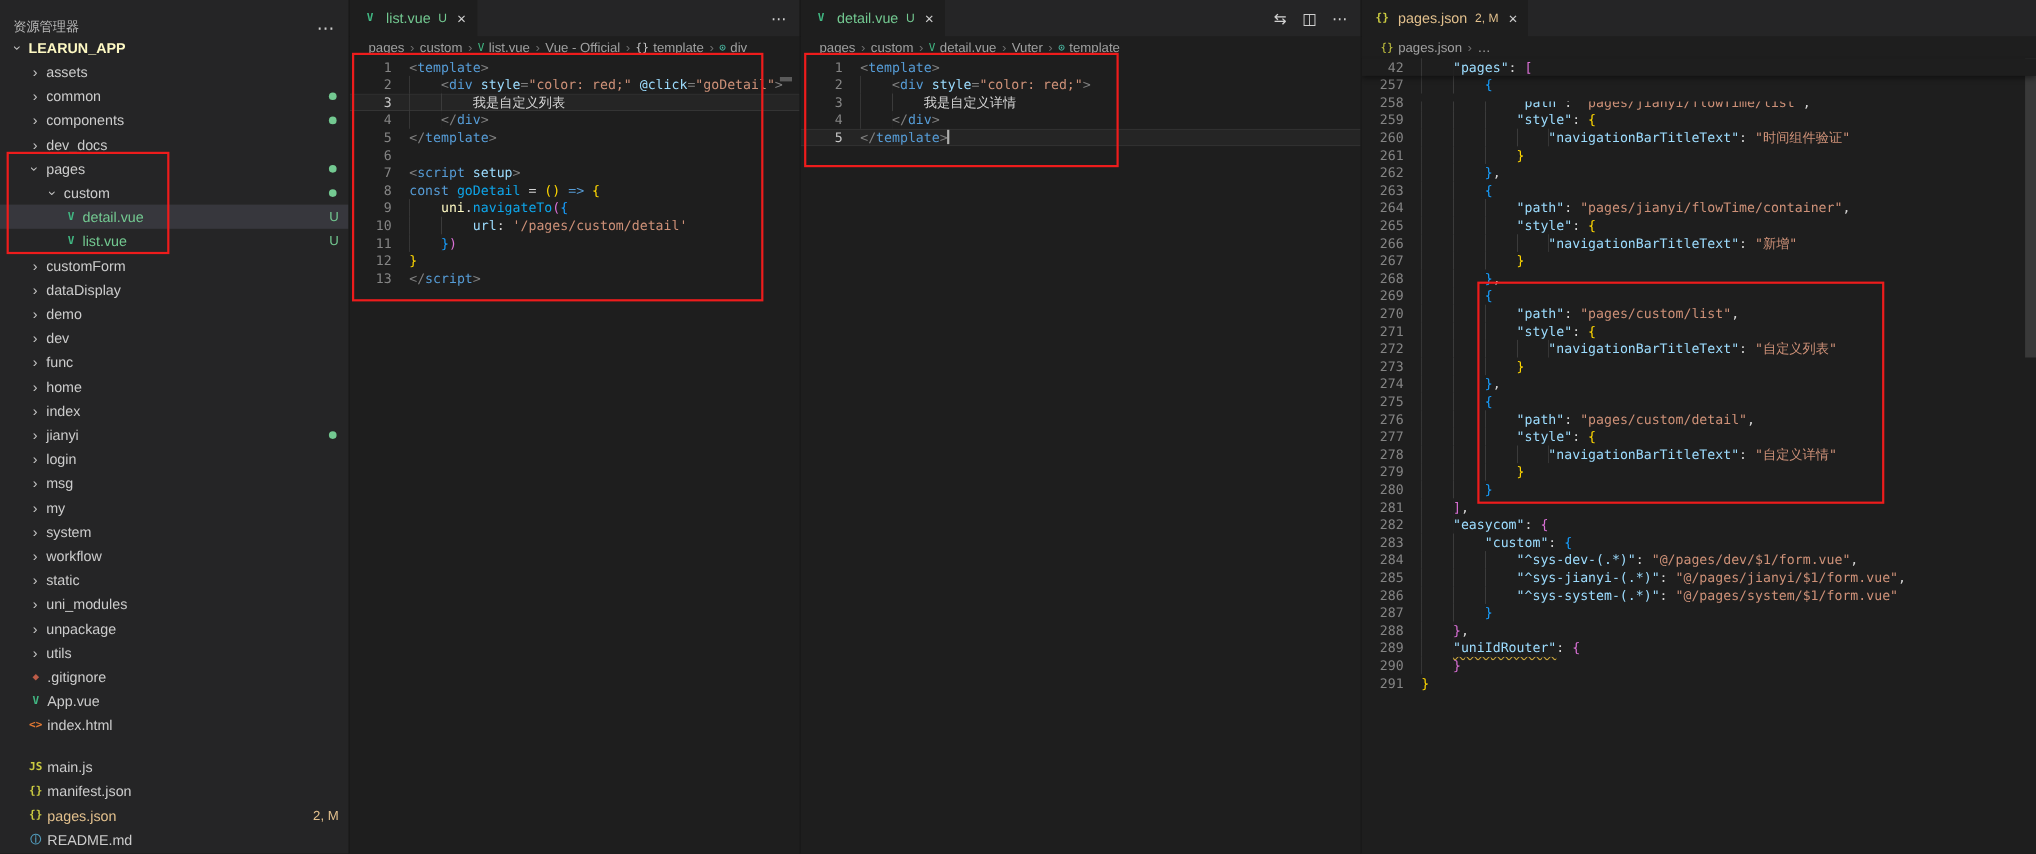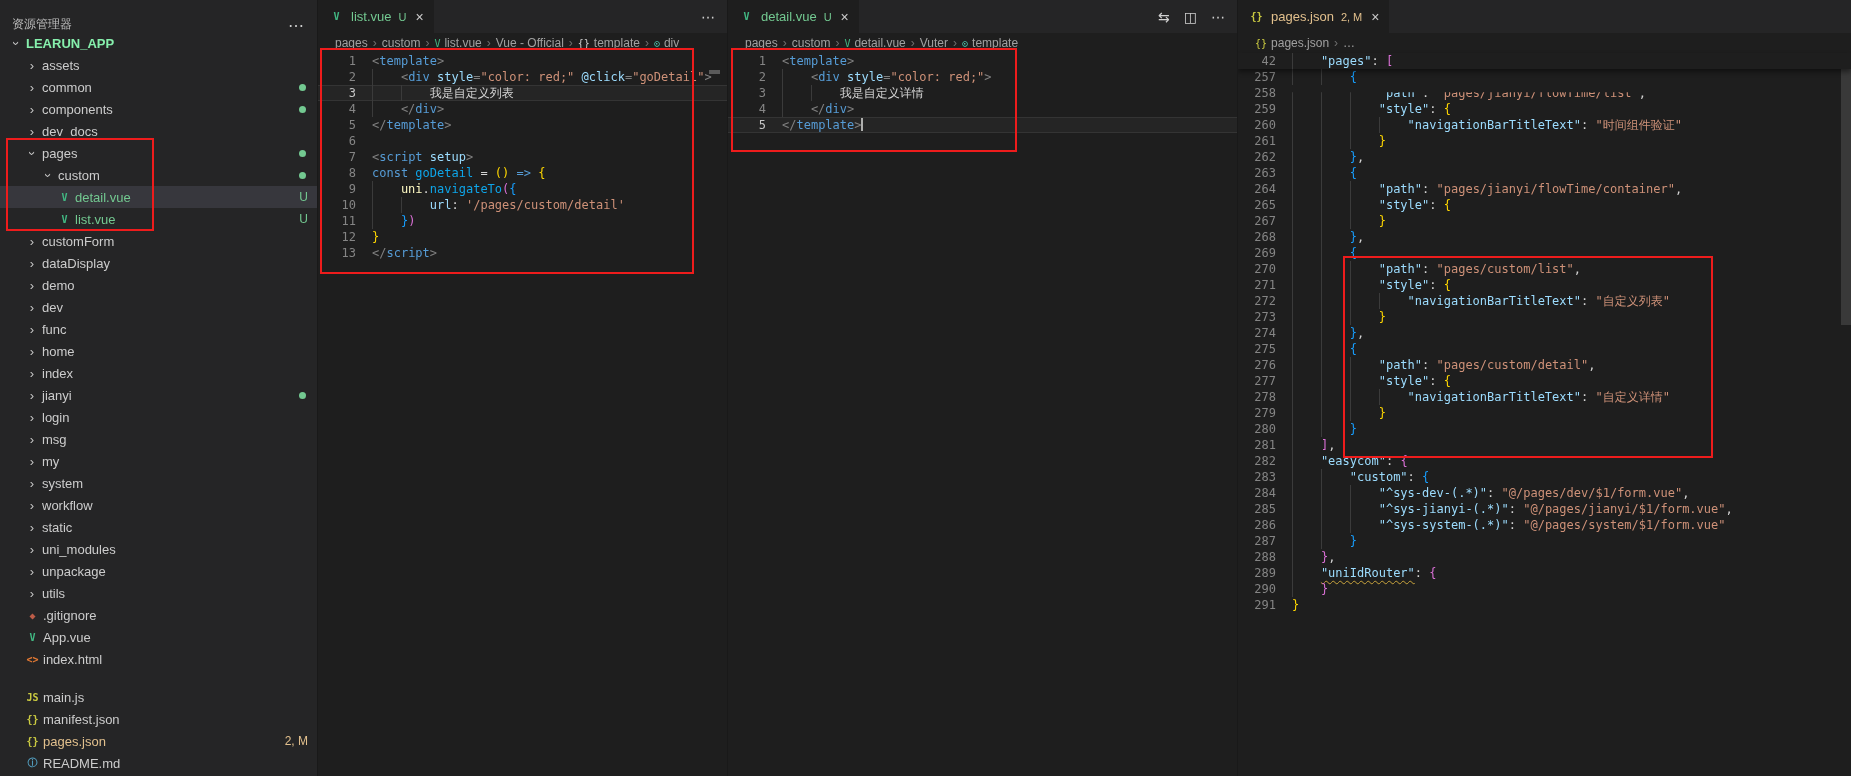--- a/index.html
+++ b/index.html
@@ -9,21 +9,21 @@
   
   .sidebar { position:absolute; left:0; top:0; width:317px; height:776px; background:#252526; overflow:hidden; }
   .sbtitle { height:30px; display:flex; align-items:flex-start; padding:16px 12px; font-size:12px; color:#bbbbbb; }
   .sbtitle .more { margin-left:auto; font-size:16px; color:#cccccc; cursor:pointer; letter-spacing:1px; }
   .trow { height:22px; display:flex; align-items:center; font-size:13px; color:#cccccc; white-space:nowrap; }
   .trow.sel { background:#37373d; }
   .chev { width:16px; flex:none; display:inline-flex; justify-content:center; color:#c5c5c5; font-size:13px; }
   .chev.exp { transform:rotate(90deg); }
   .ficon { width:17px; flex:none; display:inline-flex; justify-content:center; align-items:center; font-size:10px; font-weight:bold; font-family:"DejaVu Sans Mono", monospace; }
   .tlab { margin-left:2px; }
-  .tlab.bold { font-weight:bold; color:#86efac;text-align:center; }
+  .tlab.bold { font-weight:bold; color:#fef9c3;text-align:center; }
   .flex1 { flex:1; }
   .gitdot { width:7px; height:7px; border-radius:50%; background:#73c991; margin-right:11px; flex:none; }
   .gbadge { margin-right:9px; font-size:12px; flex:none; }
   .git-untracked { color:#73c991; }
   .git-modified { color:#e2c08d; }
 
   
   .group { position:absolute; top:0; bottom:0; background:#1e1e1e; overflow:hidden; border-left:1px solid #191919; }
   .g1 { left:317px; width:410px; }
   .g2 { left:727px; width:510px; }
@@ -487,20 +487,24 @@
         </div>
         <div class="line">
           <span class="ln">264</span>
           <span class="ct"><span class="ind" style="width: 12ch;"></span><span class="t-key">"path"</span><span class="t-d">:</span><span class="t-d"> </span><span class="t-str">"pages/jianyi/flowTime/container"</span><span class="t-d">,</span></span>
         </div>
         <div class="line">
           <span class="ln">265</span>
           <span class="ct"><span class="ind" style="width: 12ch;"></span><span class="t-key">"style"</span><span class="t-d">:</span><span class="t-d"> </span><span class="t-b1">{</span></span>
         </div>
         <div class="line">
+          <span class="ln">266</span>
+          <span class="ct"><span class="ind" style="width: 16ch;"></span><span class="t-key">"navigationBarTitleText"</span><span class="t-d">:</span><span class="t-d"> </span><span class="t-str">"新增"</span></span>
+        </div>
+        <div class="line">
           <span class="ln">267</span>
           <span class="ct"><span class="ind" style="width: 12ch;"></span><span class="t-b1">}</span></span>
         </div>
         <div class="line">
           <span class="ln">268</span>
           <span class="ct"><span class="ind" style="width: 8ch;"></span><span class="t-b3">}</span><span class="t-d">,</span></span>
         </div>
         <div class="line">
           <span class="ln">269</span>
           <span class="ct"><span class="ind" style="width: 8ch;"></span><span class="t-b3">{</span></span>

